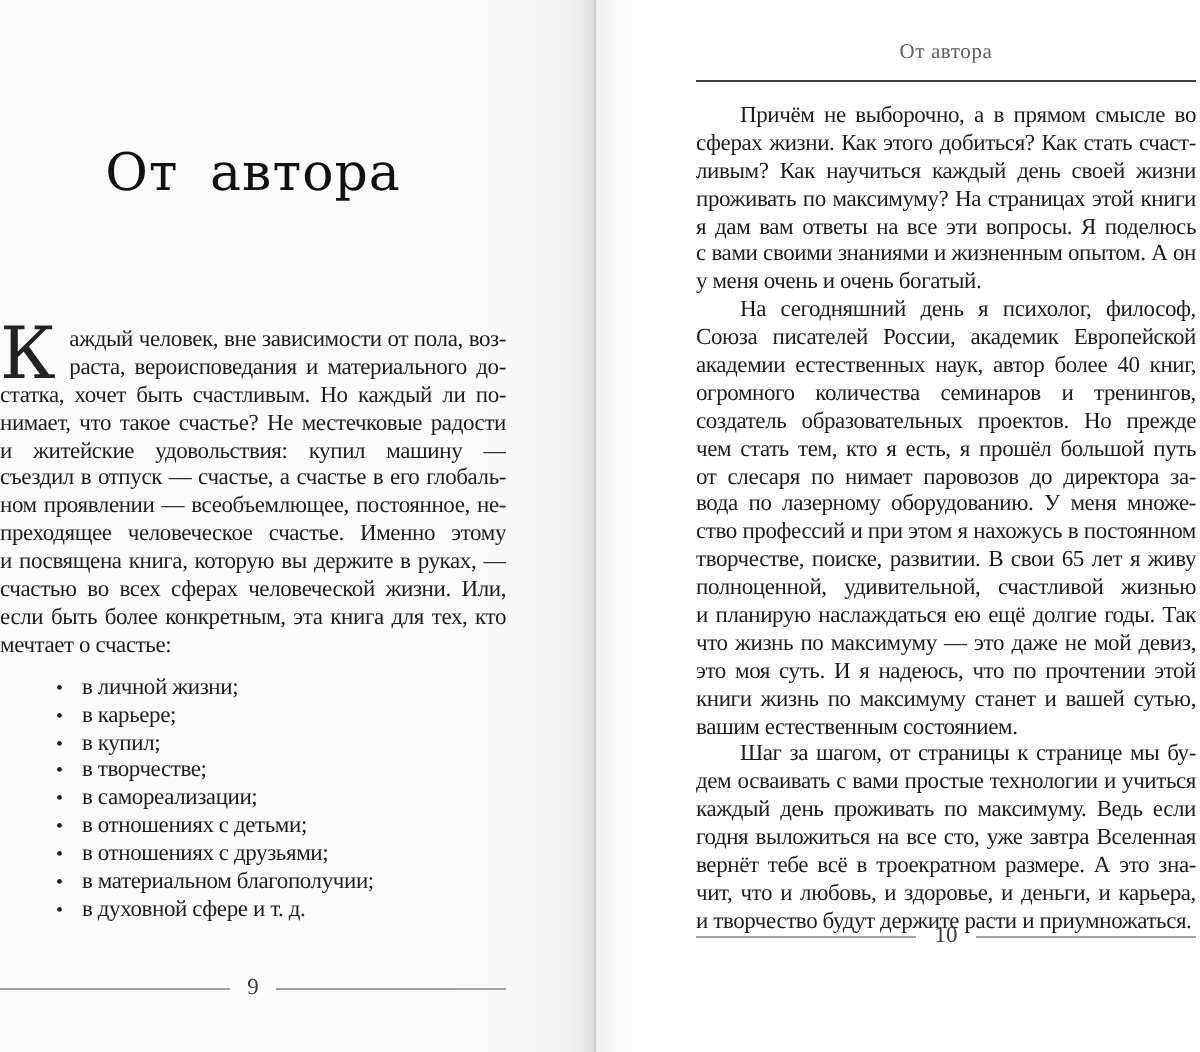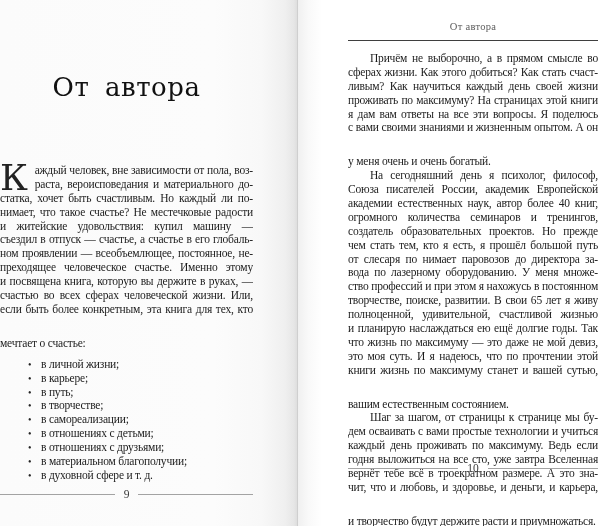--- a/index.html
+++ b/index.html
@@ -63,21 +63,21 @@
     margin: 0 7px 0 0;
     color: #222222;
     font-family: "DejaVu Serif", "Liberation Serif", serif;
   }
   .line {
     text-align: justify;
     text-align-last: justify;
     height: 13.9px;
     overflow: hidden;
   }
-  .lines-block .line:last-child { text-align-last: left; margin-top: 20px; }
+  .lines-block .line:last-child { text-align-last: left; }
   .para .line:first-child { text-indent: 22px; }
   
   .bullet-list {
     margin-top: 7px;
     font-size: 11.5px;
     letter-spacing: -0.2px;
     line-height: 13.9px;
   }
   .bullet-item { padding-left: 28px; }
   .bullet-mark {
@@ -133,21 +133,21 @@
       <div class="chapter-title">От автора</div>
 
       <div class="left-body lines-block">
         <span class="dropcap">К</span>
         <span class="lines-block"><div class="line">аждый человек, вне зависимости от пола, воз-</div><div class="line">раста, вероисповедания и материального до-</div><div class="line">статка, хочет быть счастливым. Но каждый ли по-</div><div class="line">нимает, что такое счастье? Не местечковые радости</div><div class="line">и житейские удовольствия: купил машину — счастье,</div><div class="line">съездил в отпуск — счастье, а счастье в его глобаль-</div><div class="line">ном проявлении — всеобъемлющее, постоянное, не-</div><div class="line">преходящее человеческое счастье. Именно этому</div><div class="line">и посвящена книга, которую вы держите в руках, —</div><div class="line">счастью во всех сферах человеческой жизни. Или,</div><div class="line">если быть более конкретным, эта книга для тех, кто</div><div class="line">мечтает о счастье:</div></span>
       </div>
 
       <div class="bullet-list">
           <div class="bullet-item"><span class="bullet-mark">•</span><span>в личной жизни;</span></div>
           <div class="bullet-item"><span class="bullet-mark">•</span><span>в карьере;</span></div>
-          <div class="bullet-item"><span class="bullet-mark">•</span><span>в путь;</span></div>
+          <div class="bullet-item"><span class="bullet-mark">•</span><span>в купил;</span></div>
           <div class="bullet-item"><span class="bullet-mark">•</span><span>в творчестве;</span></div>
           <div class="bullet-item"><span class="bullet-mark">•</span><span>в самореализации;</span></div>
           <div class="bullet-item"><span class="bullet-mark">•</span><span>в отношениях с детьми;</span></div>
           <div class="bullet-item"><span class="bullet-mark">•</span><span>в отношениях с друзьями;</span></div>
           <div class="bullet-item"><span class="bullet-mark">•</span><span>в материальном благополучии;</span></div>
           <div class="bullet-item"><span class="bullet-mark">•</span><span>в духовной сфере и т. д.</span></div>
         </div>
     </div>
 
     <div class="footer footer-left">

